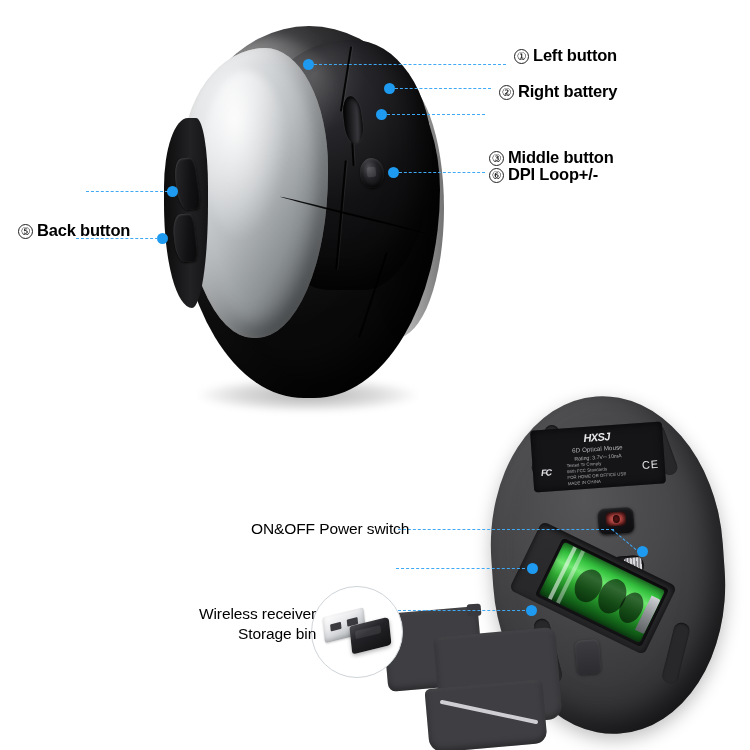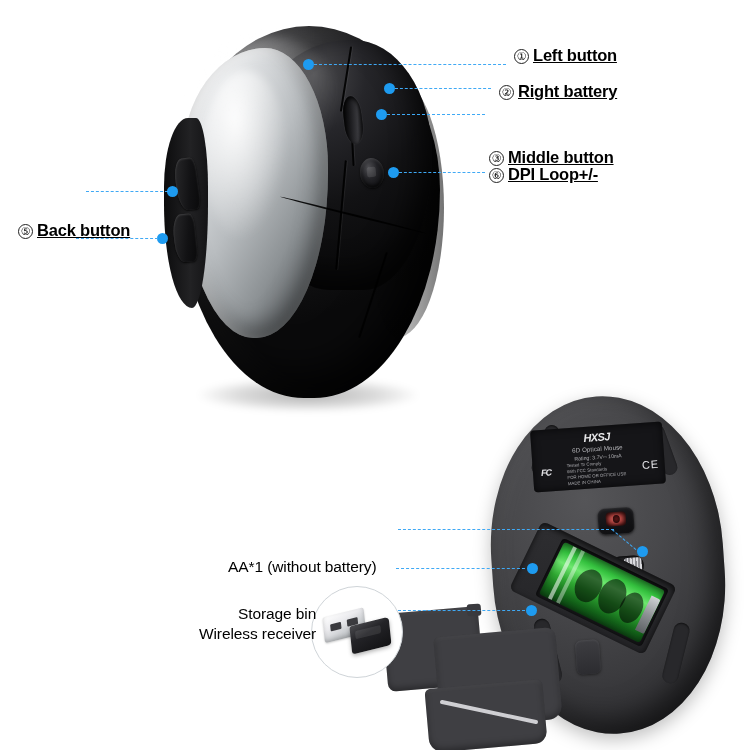--- a/index.html
+++ b/index.html
@@ -20,21 +20,20 @@
   .label {
     position: absolute;
     white-space: nowrap;
     color: #000000;
     line-height: 1;
   }
   .label.top {
     font-size: 16.5px;
     font-weight: bold;
     letter-spacing: -0.2px;
-    text-decoration: underline;
   }
   .label.bottom {
     font-size: 15.5px;
     font-weight: normal;
     letter-spacing: -0.1px;
   }
   .numcircle {
     display: inline-block;
     width: 15px; height: 15px;
     border: 1.2px solid #222;
@@ -639,19 +638,19 @@
   <div class="leader" style="left:398px; top:529px; width:216px;"></div>
   <div class="leader" style="left:612px; top:529px; width:36px; transform:rotate(40deg);"></div>
   <div class="dot" style="left:637px; top:546px;"></div>
 
   <div class="leader" style="left:396px; top:568px; width:134px;"></div>
   <div class="dot" style="left:527px; top:563px;"></div>
 
   <div class="leader" style="left:398px; top:610px; width:132px;"></div>
   <div class="dot" style="left:526px; top:605px;"></div>
 
-  <div class="label bottom" style="left:228px; top:559px;">AA*1 (without battery)</div>
+  <div class="label bottom" style="left:251px; top:521px;">ON&amp;OFF Power switch</div>
   <div class="label bottom" style="left:199px; top:604px; text-align:right; line-height:1.28;">
+    <div>Wireless receiver</div>
     <div>Storage bin</div>
-    <div>Wireless receiver</div>
   </div>
 
 </div>
 
 </body></html>

